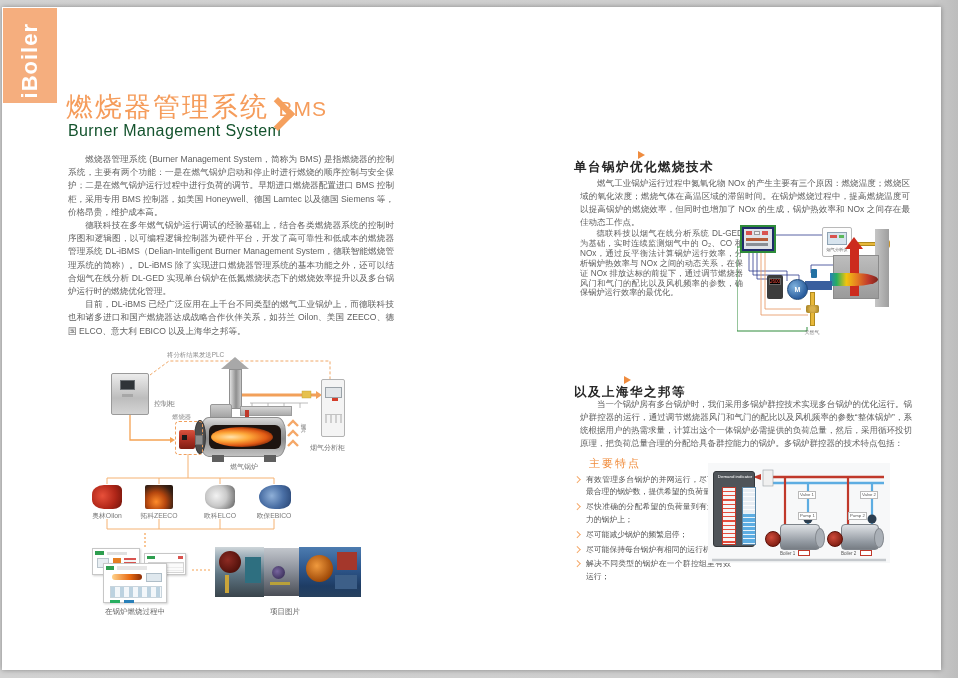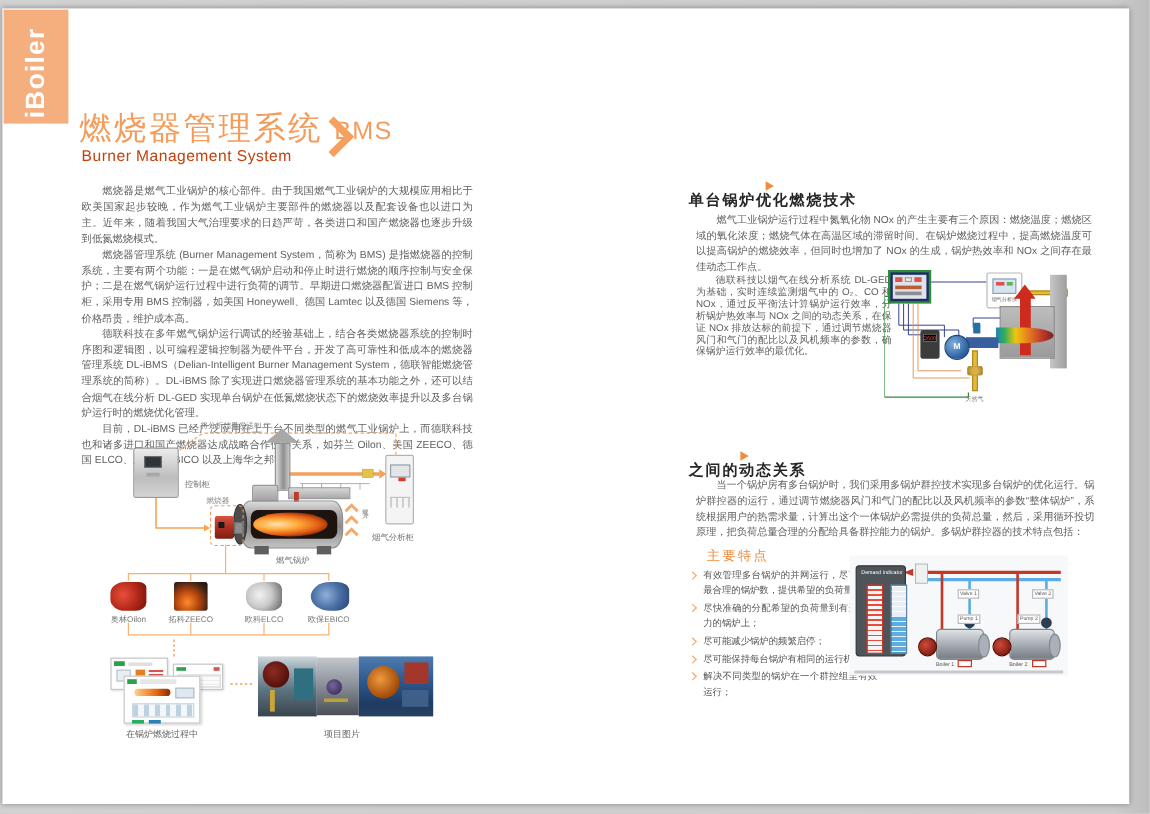--- a/index.html
+++ b/index.html
@@ -7,21 +7,21 @@
   body{font-family:"Liberation Sans","DejaVu Sans",sans-serif;}
   .canvas{position:relative;width:958px;height:678px;background:linear-gradient(90deg,#d2d2d2 0,#cccccc 97%,#bdbdbd 100%);overflow:hidden;}
   .page{position:absolute;left:2px;top:7px;width:939px;height:663px;background:#ffffff;box-shadow:0 0 5px rgba(0,0,0,.35);}
   .abs{position:absolute;}
   
   .brand{left:1px;top:1px;width:54px;height:95px;background:#f5ae7e;display:flex;align-items:flex-end;justify-content:center;padding-bottom:5px;}
   .brand span{writing-mode:vertical-rl;transform:rotate(180deg);color:#ffffff;font-size:22px;font-weight:600;letter-spacing:1px;}
   
   .title{left:64px;top:82px;color:#f59c5b;font-size:27px;font-weight:500;letter-spacing:2px;white-space:nowrap;}
   .title .tag{font-size:21px;letter-spacing:1px;}
-  .subtitle{left:66px;top:115px;color:#c2410c;font-size:13px;letter-spacing:.4px;}
+  .subtitle{left:66px;top:115px;color:#14532d;font-size:16px;letter-spacing:.4px;}
   .chev-big{left:264px;top:95px;width:24px;height:24px;border-top:6px solid #f5a05e;border-right:6px solid #f5a05e;transform:rotate(45deg);}
   
   .intro{left:66px;top:146px;width:326px;}
   .intro p{margin:0;font-size:8.6px;line-height:13.2px;color:#5f5f5f;text-align:justify;text-indent:2em;}
   .para{font-size:8.5px;line-height:13px;color:#5f5f5f;text-align:justify;text-indent:2em;margin:0;}
   .lbl{font-size:7px;color:#777;white-space:nowrap;}
   .lbl6{font-size:6.4px;color:#8a8a8a;white-space:nowrap;}
   .sec-title{font-size:12.5px;font-weight:bold;color:#262626;letter-spacing:1.5px;white-space:nowrap;display:flex;align-items:center;flex-direction:column;}
   .tri{width:0;height:0;border-left:7px solid #ef8c3f;border-top:4.5px solid transparent;border-bottom:4.5px solid transparent;display:inline-block;margin-right:5px;}
   .feat{left:573px;top:467px;width:156px;margin:0;padding:0;list-style:none;}
@@ -84,21 +84,20 @@
     </div>
 
     <div class="abs title">
       <span>燃烧器管理系统</span>
       <span class="tag">BMS</span>
     </div>
     <div class="abs subtitle">Burner Management System</div>
     <div class="abs chev-big"></div>
 
     <div class="abs intro">
-      <p>燃烧器是燃气工业锅炉的核心部件。由于我国燃气工业锅炉的大规模应用相比于欧美国家起步较晚，作为燃气工业锅炉主要部件的燃烧器以及配套设备也以进口为主。近年来，随着我国大气治理要求的日趋严苛，各类进口和国产燃烧器也逐步升级到低氮燃烧模式。</p>
       <p>燃烧器管理系统 (Burner Management System，简称为 BMS) 是指燃烧器的控制系统，主要有两个功能：一是在燃气锅炉启动和停止时进行燃烧的顺序控制与安全保护；二是在燃气锅炉运行过程中进行负荷的调节。早期进口燃烧器配置进口 BMS 控制柜，采用专用 BMS 控制器，如美国 Honeywell、德国 Lamtec 以及德国 Siemens 等，价格昂贵，维护成本高。</p>
       <p>德联科技在多年燃气锅炉运行调试的经验基础上，结合各类燃烧器系统的控制时序图和逻辑图，以可编程逻辑控制器为硬件平台，开发了高可靠性和低成本的燃烧器管理系统 DL-iBMS（Delian-Intelligent Burner Management System，德联智能燃烧管理系统的简称）。DL-iBMS 除了实现进口燃烧器管理系统的基本功能之外，还可以结合烟气在线分析 DL-GED 实现单台锅炉在低氮燃烧状态下的燃烧效率提升以及多台锅炉运行时的燃烧优化管理。</p>
       <p>目前，DL-iBMS 已经广泛应用在上千台不同类型的燃气工业锅炉上，而德联科技也和诸多进口和国产燃烧器达成战略合作伙伴关系，如芬兰 Oilon、美国 ZEECO、德国 ELCO、意大利 EBICO 以及上海华之邦等。</p>
     </div>
 
     <svg class="abs" style="left:78px;top:340px;" width="320" height="290" viewBox="0 0 320 290">
       <polyline points="70,28 89,14 250,14 250,32" fill="none" stroke="#f0a868" stroke-width="1" stroke-dasharray="3 2"></polyline>
       <polyline points="50,68 50,93 90,93" fill="none" stroke="#f5a253" stroke-width="1.3"></polyline>
       <polygon points="90,90 95,93 90,96" fill="#f5a253"></polygon>
       <line x1="160" y1="48" x2="236" y2="48" stroke="#f2a05a" stroke-width="3"></line>
@@ -261,21 +260,21 @@
       <div class="abs" style="left:30px;top:54px;width:16px;height:24px;background:#3c3c3c;border-radius:2px;">
         <div class="chip" style="left:2px;top:3px;width:12px;height:7px;background:#000;border:.4px solid #666;color:#ff5040;font-size:4.5px;line-height:6px;text-align:center;">2600</div>
       </div>
       <div class="abs" style="left:73px;top:71px;width:5px;height:34px;background:#e8b83a;border:.4px solid #b08a1e;"></div>
       <div class="abs" style="left:69px;top:84px;width:13px;height:8px;background:radial-gradient(circle,#d9b04a 30%,#9c7a1e 100%);border-radius:2px;"></div>
       <div class="abs" style="left:60px;top:108px;width:30px;text-align:center;font-size:5px;color:#777;">天然气</div>
     </div>
 
     <div class="abs sec-title" style="left:572px;top:369px;">
       <span class="tri"></span>
-      <span>之间的动态关系</span>
+      <span>以及上海华之邦等</span>
     </div>
     <p class="abs para" style="left:578px;top:391px;width:332px;">当一个锅炉房有多台锅炉时，我们采用多锅炉群控技术实现多台锅炉的优化运行。锅炉群控器的运行，通过调节燃烧器风门和气门的配比以及风机频率的参数“整体锅炉”，系统根据用户的热需求量，计算出这个一体锅炉必需提供的负荷总量，然后，采用循环投切原理，把负荷总量合理的分配给具备群控能力的锅炉。多锅炉群控器的技术特点包括：</p>
 
     <div class="abs features-title">主要特点</div>
     <ul class="abs feat">
       <li><span class="fa"></span><span>有效管理多台锅炉的并网运行，尽可能用最合理的锅炉数，提供希望的负荷量；</span></li>
       <li><span class="fa"></span><span>尽快准确的分配希望的负荷量到有运行能力的锅炉上；</span></li>
       <li><span class="fa"></span><span>尽可能减少锅炉的频繁启停；</span></li>
       <li><span class="fa"></span><span>尽可能保持每台锅炉有相同的运行机会；</span></li>
       <li><span class="fa"></span><span>解决不同类型的锅炉在一个群控组里有效运行；</span></li>

